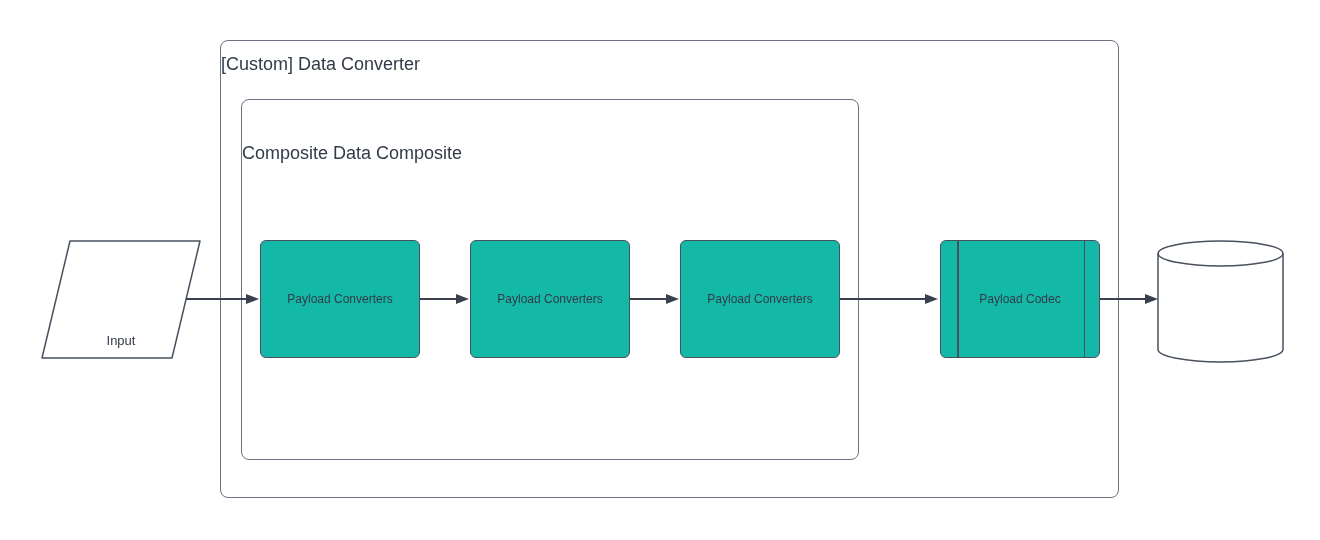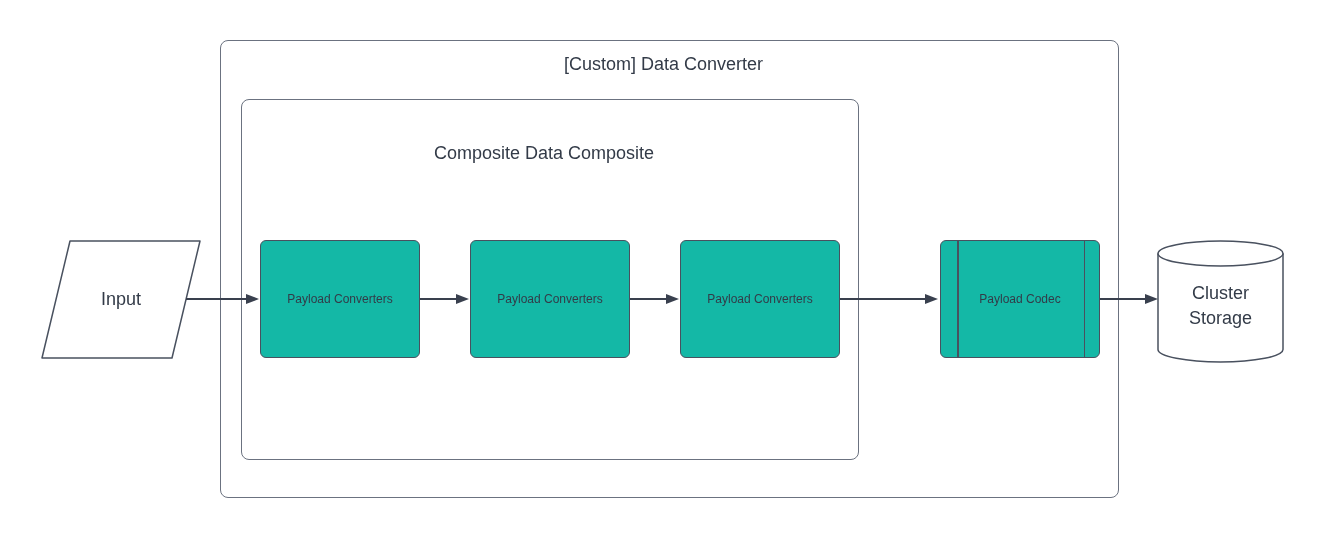--- a/index.html
+++ b/index.html
@@ -17,21 +17,20 @@
     border: 1px solid #6b7280;
     border-radius: 8px;
     background: transparent;
     z-index: 1;
   }
   .outer-box { left: 220px; top: 40px; width: 897px; height: 456px; }
   .inner-box { left: 241px; top: 99px; width: 616px; height: 359px; }
   .group-title {
     position: absolute;
     left: 0; right: 12px;
-    text-align: center;
     font-size: 18px;
     line-height: 22px;
     color: #333b48;
     white-space: nowrap;
   }
   .outer-title { top: 12px; }
   .inner-title { top: 42px; }
   .node {
     position: absolute;
     background: #14b8a6;
@@ -61,24 +60,25 @@
   .codec-bar-right { right: 14px; }
   .shape-svg { position: absolute; z-index: 2; }
   .input-svg { left: 38px; top: 240px; }
   .cyl-svg { left: 1157px; top: 239px; }
   .shape-label {
     position: absolute;
     display: flex;
     align-items: center;
     justify-content: center;
     text-align: center;
-    font-size: 18px;
+    font-size: 13px;
     line-height: 25px;
     z-index: 3;
     pointer-events: none;
+    margin-top: 41px;
   }
   .input-label { left: 56px; top: 240px; width: 130px; height: 118px; }
   .storage-label { left: 1159px; top: 252px; width: 123px; height: 108px; padding: 0 8px; box-sizing: border-box; }
   .edges-svg {
     position: absolute;
     left: 0; top: 0;
     width: 1320px; height: 540px;
     z-index: 4;
     pointer-events: none;
   }
@@ -116,21 +116,20 @@
   <div class="node codec-box">
     <div class="codec-bar codec-bar-left"></div>
     <div class="codec-bar codec-bar-right"></div>
     <span>Payload Codec</span>
   </div>
 
   <svg class="shape-svg cyl-svg" width="127" height="126" viewBox="0 0 127 126">
     <path d="M1 14.5 A62.5 12.5 0 0 1 126 14.5 L126 110.5 A62.5 12.5 0 0 1 1 110.5 Z" fill="#ffffff" stroke="#49515f" stroke-width="1.5"></path>
     <path d="M1 14.5 A62.5 12.5 0 0 0 126 14.5" fill="none" stroke="#49515f" stroke-width="1.5"></path>
   </svg>
-  <div class="shape-label storage-label">Cluster Storage</div>
 
   <svg class="edges-svg" width="1320" height="540" viewBox="0 0 1320 540">
     <g>
       <line x1="186" y1="299" x2="247" y2="299" stroke="#39404e" stroke-width="1.8"></line>
       <polygon points="259,299 246,294 246,304" fill="#39404e"></polygon>
     </g>
     <g>
       <line x1="420" y1="299" x2="457" y2="299" stroke="#39404e" stroke-width="1.8"></line>
       <polygon points="469,299 456,294 456,304" fill="#39404e"></polygon>
     </g>

